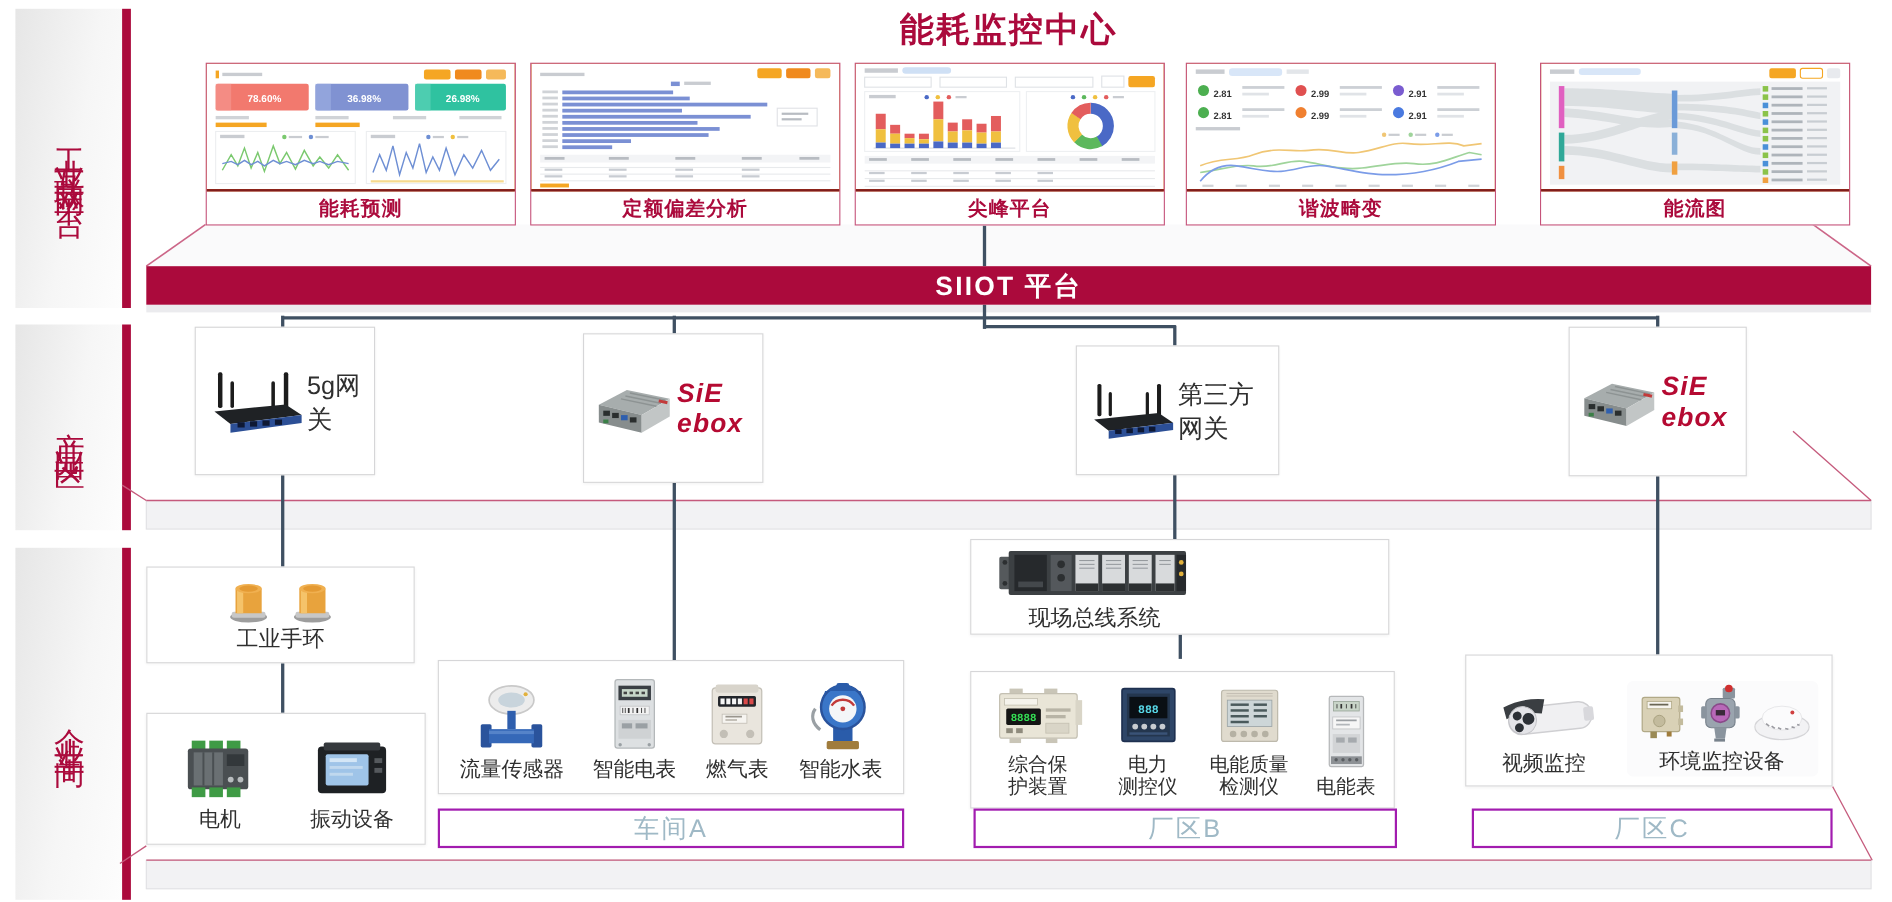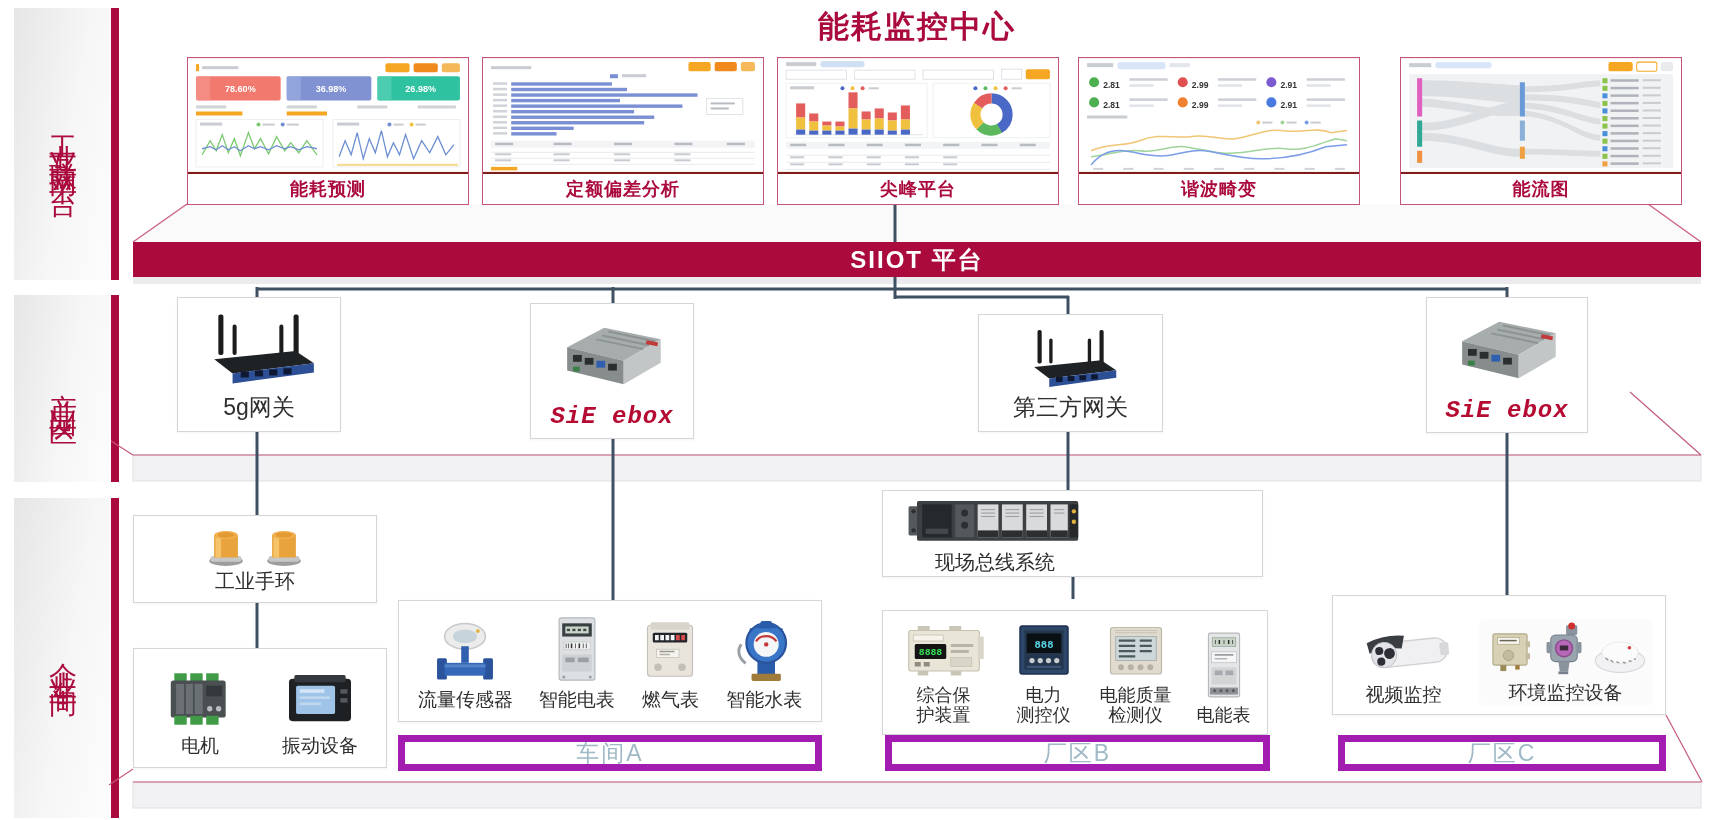--- a/index.html
+++ b/index.html
@@ -19,28 +19,28 @@
         font-weight:bold;letter-spacing:2px;z-index:2;}
   
   .card{position:absolute;top:57px;width:280px;height:146px;background:#fff;
         border:1px solid #c5537a;z-index:2;display:flex;flex-direction:column;}
   .card .shot{flex:0 0 114px;border-bottom:2px solid #7f1d1d;overflow:hidden;background:#c2410c;}
   .card .cap{flex:1;display:flex;align-items:center;justify-content:center;color:#ab0a3c;
         font-size:18px;font-weight:bold;letter-spacing:1px;}
   
   .box{position:absolute;background:#fff;border:1px solid #d6d6d8;z-index:2;
         box-shadow:0 1px 3px rgba(0,0,0,.05);box-sizing:border-box;}
-  .gw{display:flex;flex-direction:column;align-items:center;justify-content:space-between;
+  .gw{display:flex;flex-direction:row;align-items:center;justify-content:space-between;
         padding:10px 4px 8px;}
   .gw .gwlabel{font-size:23px;color:#2f2f2f;}
-  .ebox-logo{color:#b50a32;font-weight:800;font-style:italic;font-size:24px;letter-spacing:1px;font-family:Liberation Mono, monospace;}
+  .ebox-logo{color:#b50a32;font-weight:800;font-style:italic;font-size:24px;letter-spacing:1px;}
   .devrow{display:flex;align-items:flex-end;justify-content:space-around;padding:10px 6px 10px;}
   .device{display:flex;flex-direction:column;align-items:center;gap:5px;}
   .devlabel{font-size:19px;color:#2f2f2f;text-align:center;white-space:pre-line;line-height:1.15;}
-  .zone-label{position:absolute;border:7px solid #a21caf;background:#fff;z-index:2;
+  .zone-label{position:absolute;border:2px solid #a21caf;background:#fff;z-index:2;
         display:flex;align-items:center;justify-content:center;color:#9fb9c6;font-size:23px;
         letter-spacing:2px;box-sizing:border-box;}
   .overlay{position:absolute;left:0;top:0;z-index:1;}
   .w100{width:100%;height:100%;}
 </style>
 </head>
 <body>
 
 <div class="stage">
 

